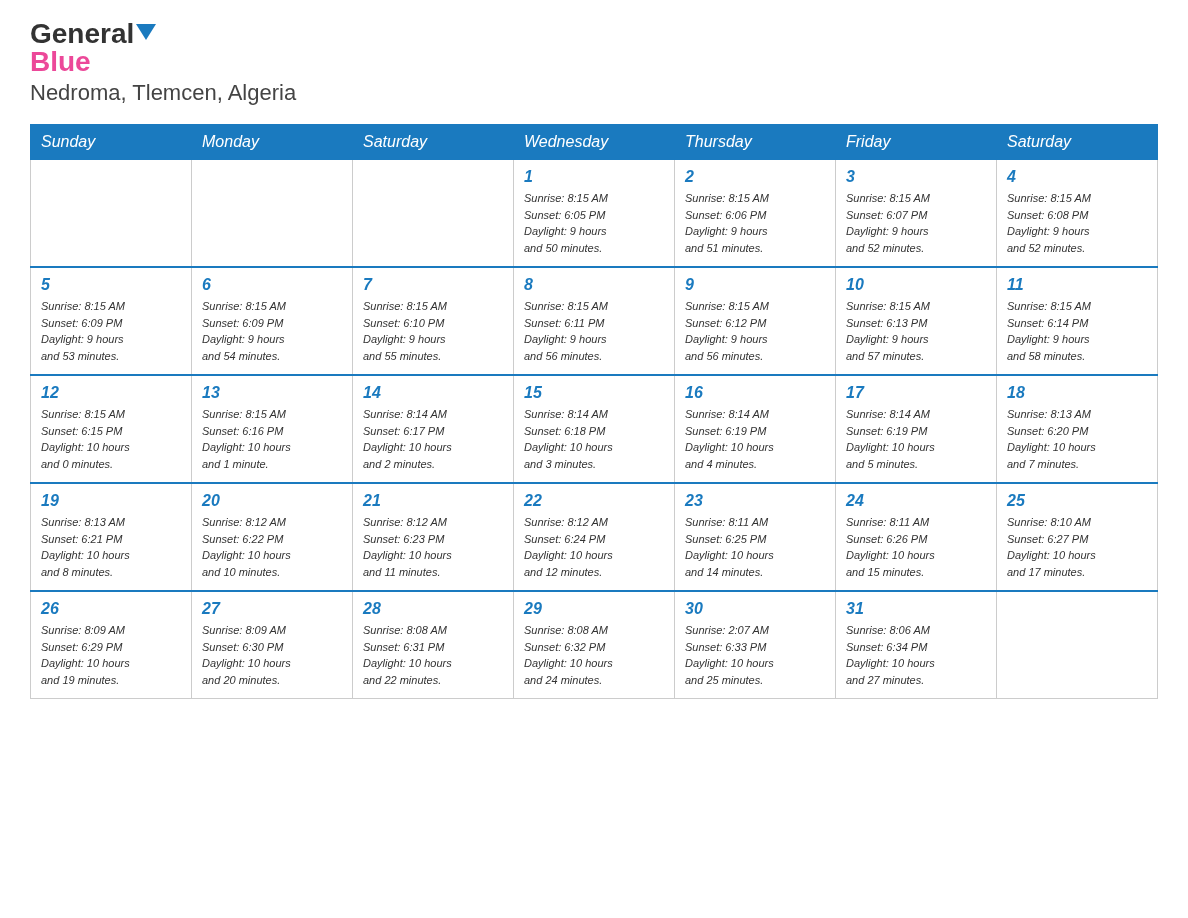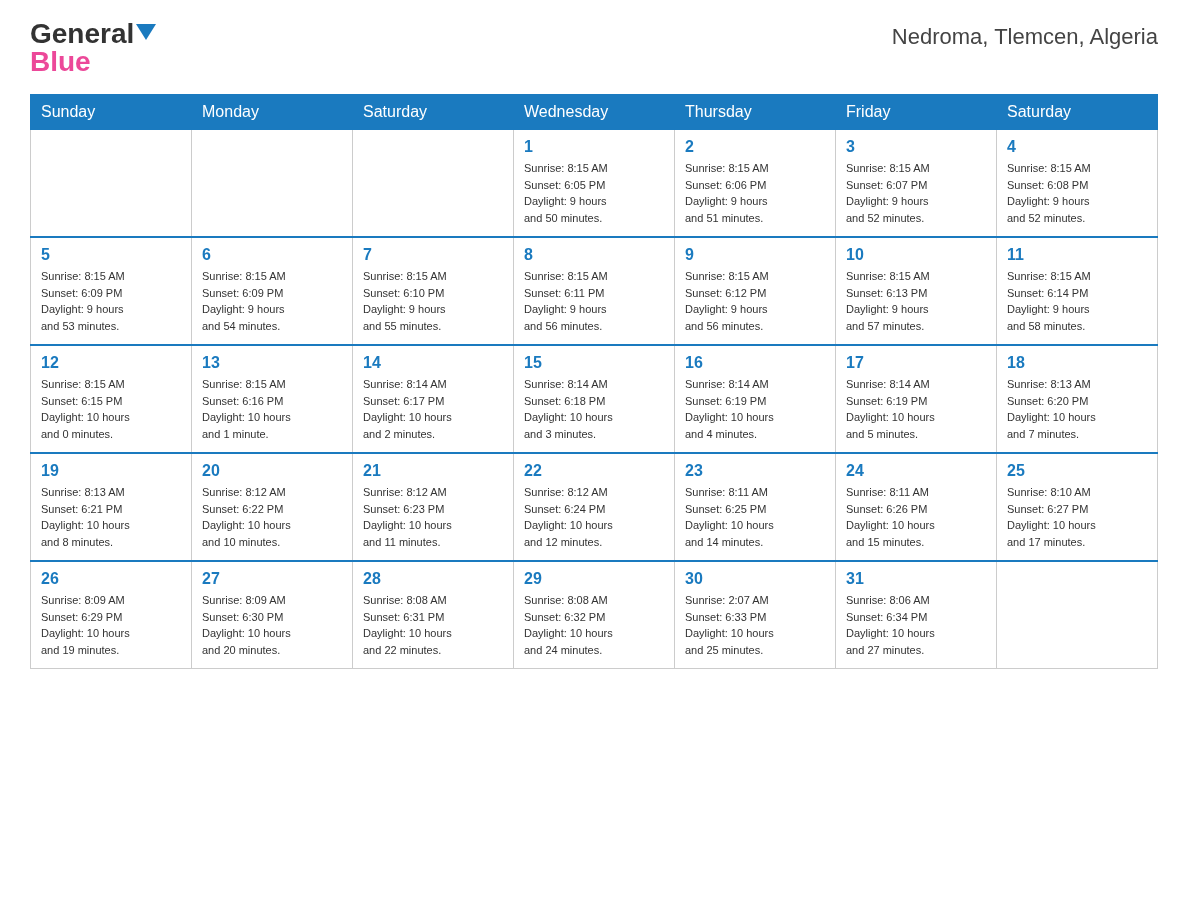--- a/index.html
+++ b/index.html
@@ -9,20 +9,21 @@
       color: #333;
       width: 1188px;
       min-height: 918px;
       padding: 20px 30px 30px 30px;
     }
     .header {
       display: flex;
       justify-content: space-between;
       align-items: flex-start;
       margin-bottom: 18px;
+      flex-direction: column;
     }
     .logo {
       display: flex;
       align-items: flex-end;
       font-size: 28px;
       font-weight: bold;
       color: #333;
       line-height: 1;
     }
     .logo-general { color: #333; }
@@ -47,20 +48,21 @@
     }
     .location-title {
       font-size: 22px;
       color: #444;
       margin-top: 4px;
     }
     .calendar {
       width: 100%;
       border-collapse: collapse;
       border: 1px solid #aaa;
+      font-style: italic;
     }
     .calendar th {
       background-color: #1a7abf;
       color: #fff;
       font-size: 16px;
       font-weight: normal;
       padding: 8px 10px;
       text-align: left;
       border: 1px solid #1a7abf;
     }

